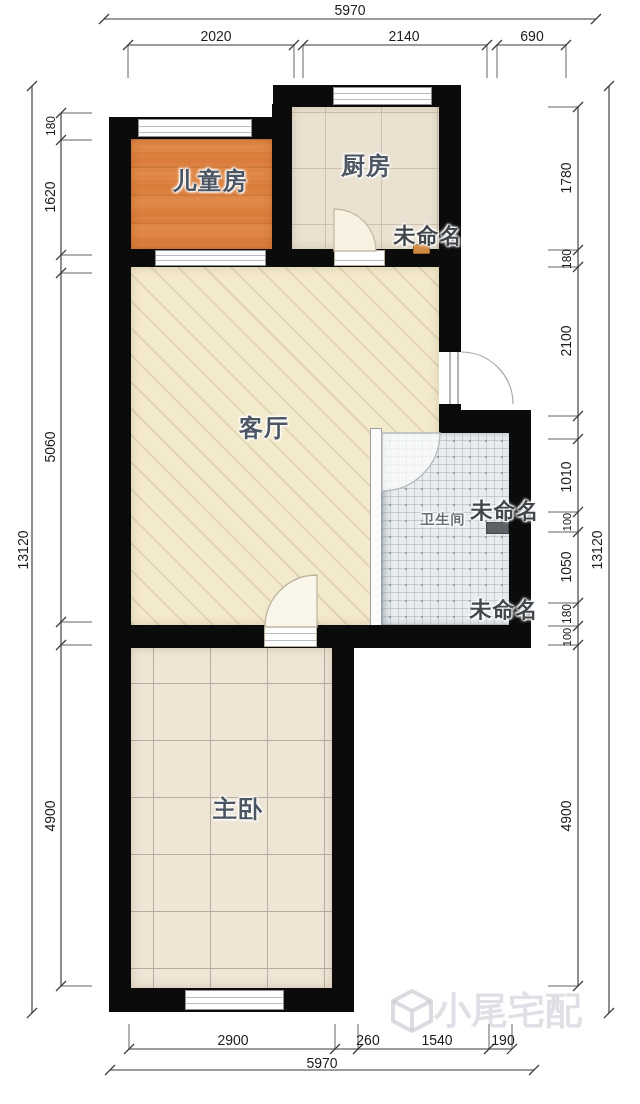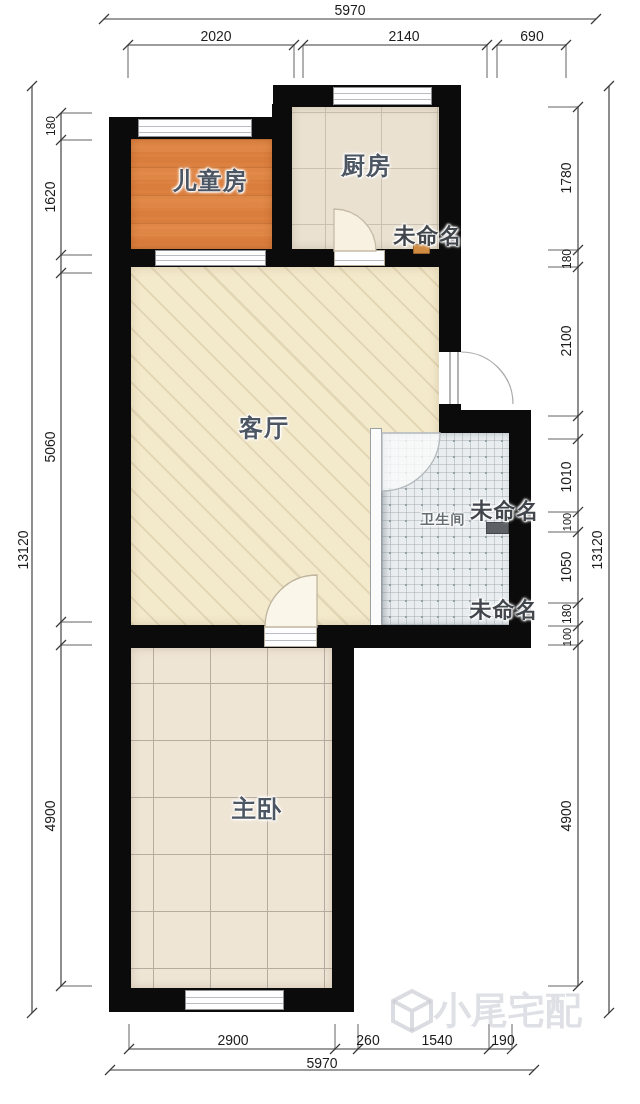--- a/index.html
+++ b/index.html
@@ -284,21 +284,21 @@
 </svg>
 
 <div class="roomlabel" style="left:202px;top:181px;margin-left:8px;">儿童房</div>
 
 <div class="roomlabel" style="left:366px;top:166px;">厨房</div>
 
 <div class="roomlabel" style="left:264px;top:428px;">客厅</div>
 
 <div class="roomlabel" style="left:443px;top:520px;font-size:14px;color:#666d73;">卫生间</div>
 
-<div class="roomlabel" style="left:238px;top:809px;margin-left:19px;">主卧</div>
+<div class="roomlabel" style="left:238px;top:809px;">主卧</div>
 
 <div class="abs" style="left:413px;top:244px;width:15px;height:8px;background:#cf8b42;border:1px solid #9a6228;border-radius:1px;"></div>
 
 <div class="roomlabel" style="left:428px;top:236px;font-size:22px;color:#41464c;">未命名</div>
 
 <div class="abs" style="left:486px;top:522px;width:21px;height:10px;background:#5d6165;border:1px solid #43474b;"></div>
 
 <div class="roomlabel" style="left:505px;top:511px;font-size:22px;color:#41464c;">未命名</div>
 
 <div class="roomlabel" style="left:504px;top:610px;font-size:22px;color:#41464c;">未命名</div>

